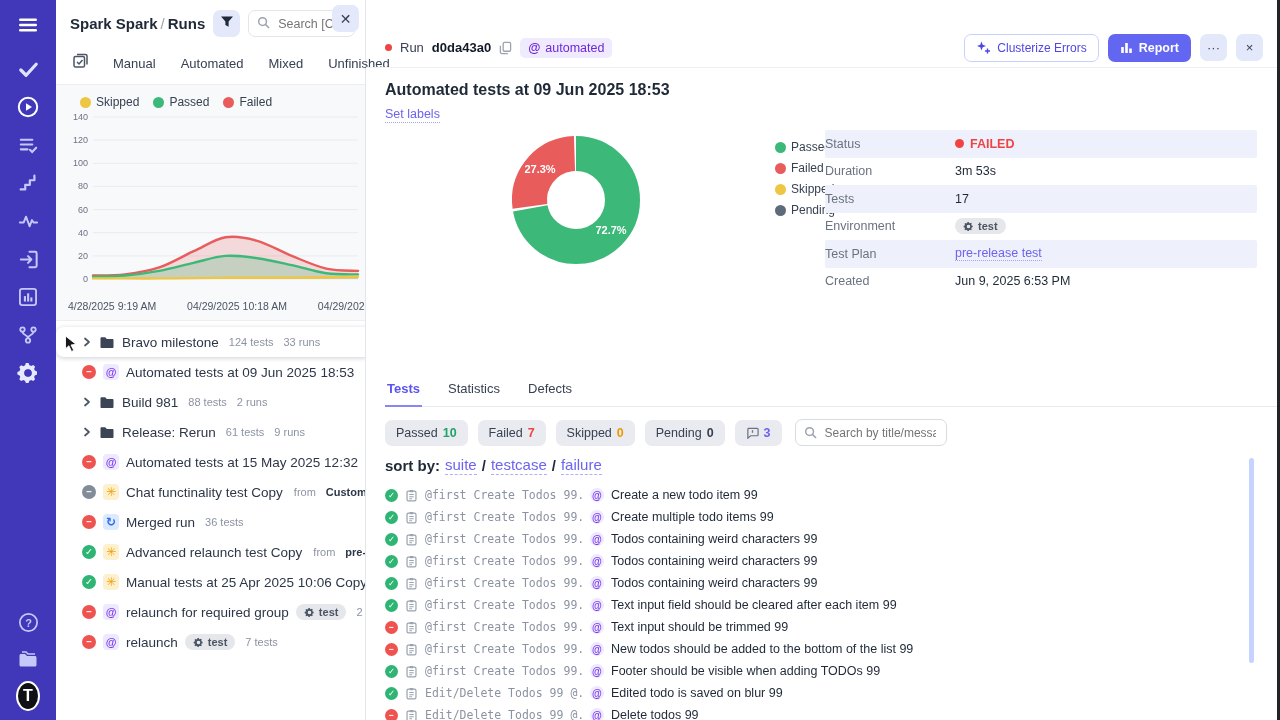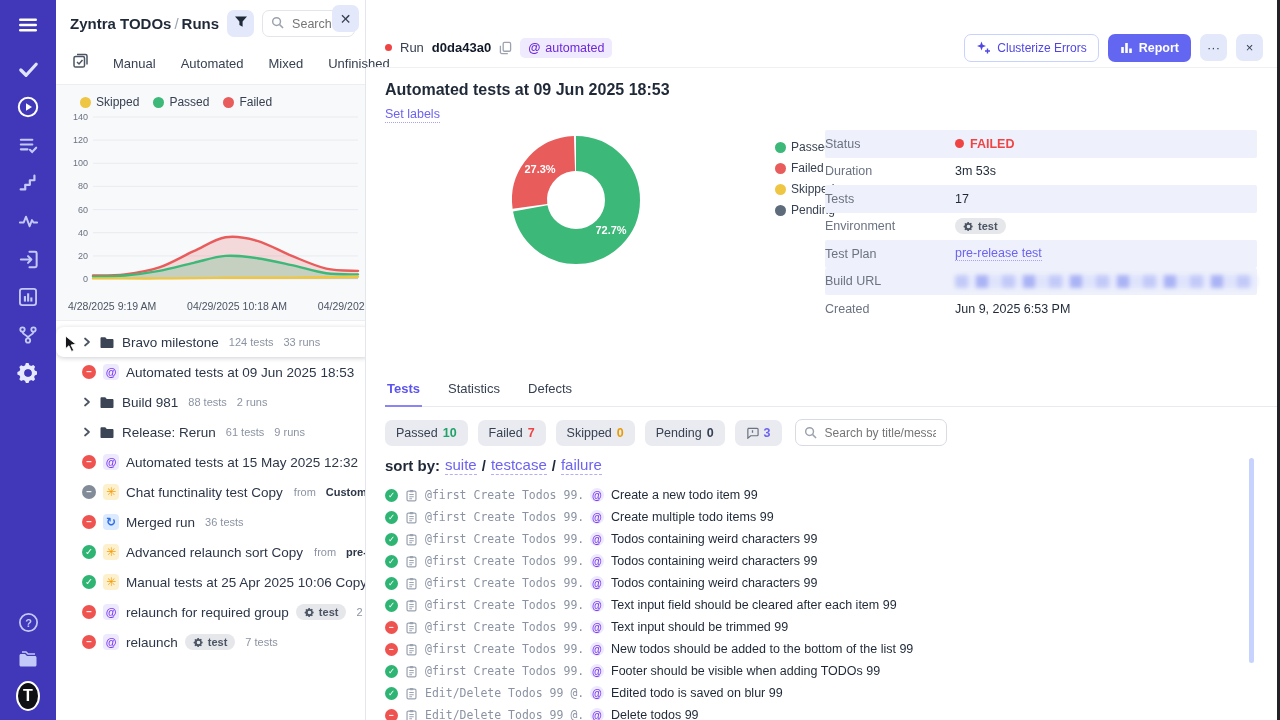--- a/index.html
+++ b/index.html
@@ -241,21 +241,21 @@
         </div>
         <div class="ic">
           <span class="logo-circle">T</span>
         </div>
       </div>
   </nav>
 
   <section class="lp">
     <div class="lp-head">
       <div class="lp-title">
-        <span>Zyntra TODOs</span><span class="sep">/</span><span>Runs</span>
+        <span>Spark Spark</span><span class="sep">/</span><span>Runs</span>
       </div>
       <button class="btn-funnel">
         <span id="funnel-ic"><svg width="14" height="14" viewBox="0 0 14 14" xmlns="http://www.w3.org/2000/svg">
               <path d="M1 1.5h12L8.6 6.6v5.2L5.4 10V6.6Z" fill="#1f2937"></path>
             </svg></span>
       </button>
       <div class="lp-search">
         <span id="lp-search-ic"><svg width="13" height="13" viewBox="0 0 14 14" xmlns="http://www.w3.org/2000/svg">
               <circle cx="6" cy="6" r="4.2" stroke="#9ca3af" stroke-width="1.6" fill="none"></circle>
               <path d="M9.3 9.3 13 13" stroke="#9ca3af" stroke-width="1.6"></path>
@@ -388,21 +388,21 @@
         </div>
         <div class="run-row">
           <span class="sic failed">−</span>
           <span class="tic merge">↻</span>
           <span class="name">Merged run</span>
           <span class="cnt">36 tests</span>
         </div>
         <div class="run-row">
           <span class="sic passed">✓</span>
           <span class="tic sparkle">✳</span>
-          <span class="name">Advanced relaunch sort Copy</span>
+          <span class="name">Advanced relaunch test Copy</span>
           <span class="fromlbl">from</span>
           <span class="fromval">pre-release test</span>
         </div>
         <div class="run-row">
           <span class="sic passed">✓</span>
           <span class="tic sparkle">✳</span>
           <span class="name">Manual tests at 25 Apr 2025 10:06 Copy</span>
         </div>
         <div class="run-row">
           <span class="sic failed">−</span>
@@ -545,26 +545,20 @@
                   <span>test</span>
                 </span>
               </div>
             </div>
             <div class="info-row tint">
               <div class="info-label">Test Plan</div>
               <div class="info-value">
                 <span class="plan-link">pre-release test</span>
               </div>
             </div>
-            <div class="info-row tint">
-              <div class="info-label">Build URL</div>
-              <div class="info-value">
-                <span class="redacted"></span>
-              </div>
-            </div>
             <div class="info-row">
               <div class="info-label">Created</div>
               <div class="info-value">
                 <span>Jun 9, 2025 6:53 PM</span>
               </div>
             </div>
           </div>
       </div>
 
       <div class="mp-tabs" id="mp-tabs">

